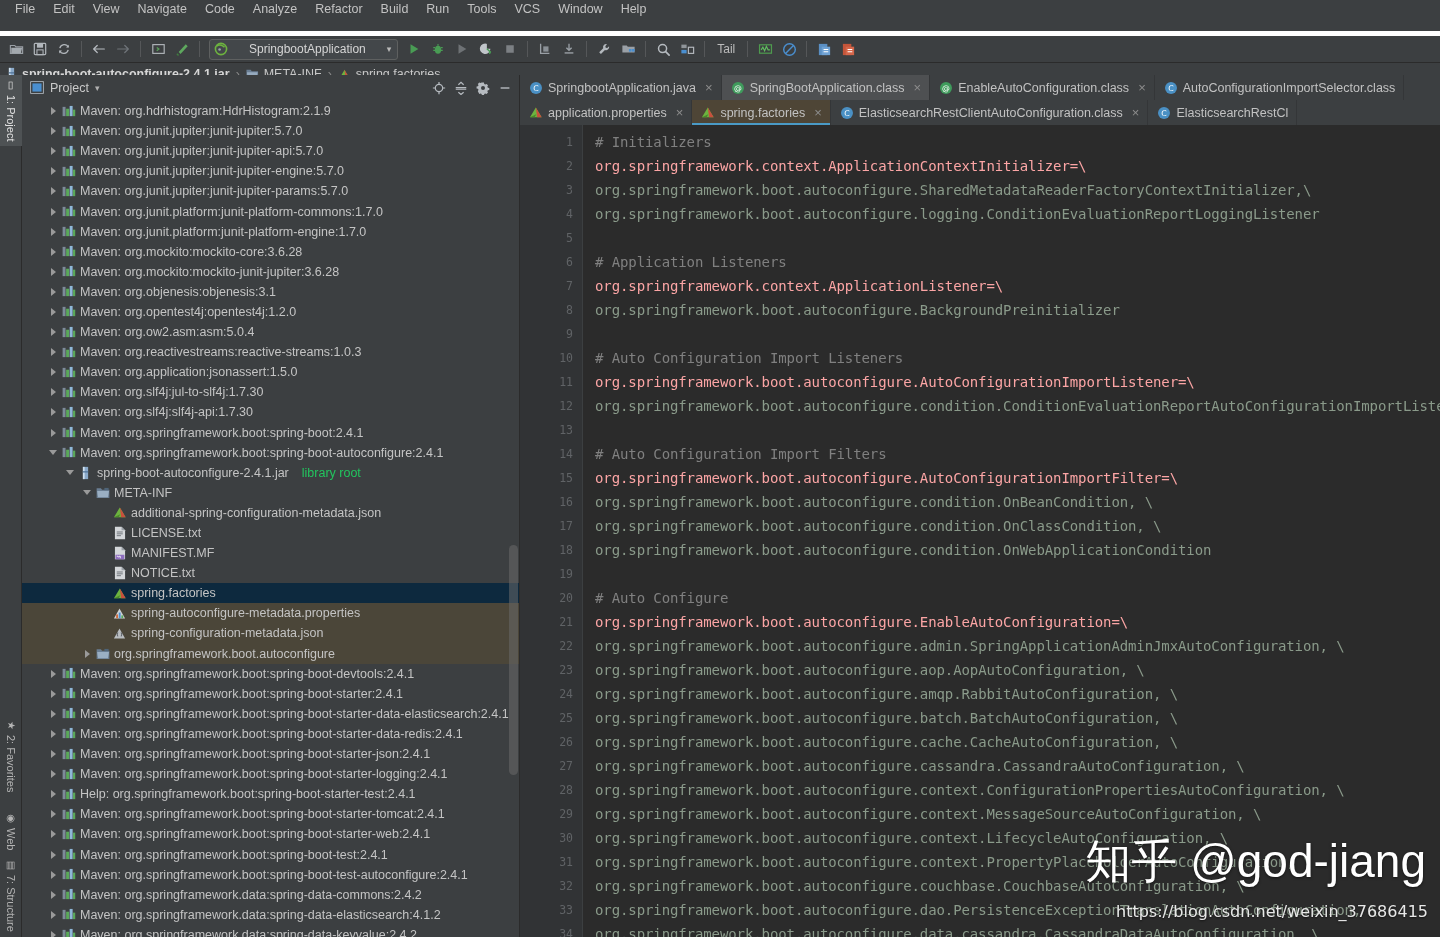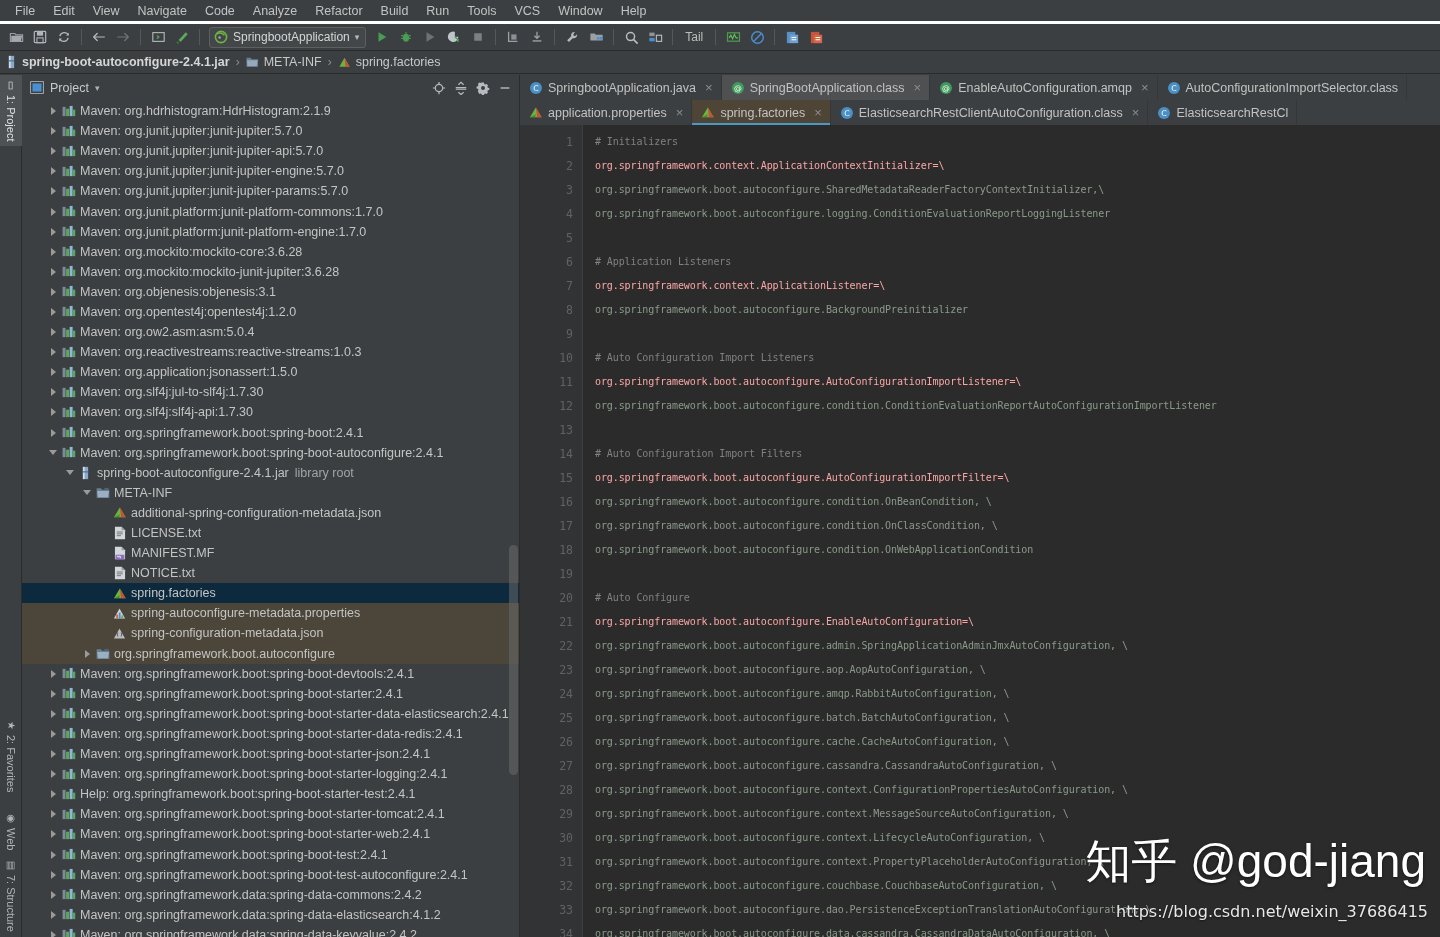--- a/index.html
+++ b/index.html
@@ -7,40 +7,40 @@
   body{
     width:1440px; height:937px; overflow:hidden;
     font-family:"Liberation Sans", sans-serif;
     font-size:12px; color:#bbbbbb;
     -webkit-font-smoothing:antialiased;
   }
   #app{ position:relative; width:1440px; height:937px; background:#3c3f41; }
 
   
   .menubar{
-    height:24px; background:#3c3f41; display:flex; align-items:center;
-    padding-left:6px; border-bottom:3px solid #ffffff;
+    height:36px; background:#3c3f41; display:flex; align-items:flex-start;
+    padding-left:6px; border-bottom:5px solid #ffffff;
   }
   .menu-item{
     padding:2px 9px; font-size:12.5px; color:#c3c3c3; cursor:default;
     white-space:nowrap;
   }
 
   
   .toolbar{
     height:27px; background:#3c3f41; display:flex; align-items:center;
     padding:0 4px; border-bottom:1px solid #2b2b2b; gap:0px;
   }
   .tb-btn{
     width:24px; height:23px; display:flex; align-items:center; justify-content:center;
     border-radius:3px; cursor:default; flex:0 0 auto;
   }
   .tb-sep{ width:1px; height:16px; background:#555759; margin:0 5px; flex:0 0 auto; }
   .runconfig{
-    display:flex; align-items:center; gap:5px; height:21px;
+    display:flex; align-items:center; gap:21px; height:21px;
     border:1px solid #5e6060; border-radius:3px; padding:0 6px 0 4px;
     background:#43474a; margin:0 4px; cursor:default;
   }
   .runconfig .rc-label{ font-size:12px; color:#d5d5d5; white-space:nowrap; }
   .tail-btn{
     font-size:12px; color:#bcbcbc; padding:2px 7px; cursor:default;
     border-radius:3px;
   }
 
   
@@ -101,21 +101,21 @@
     padding-right:6px; white-space:nowrap; cursor:default; font-size:12.5px;
     color:#c4c4c4; position:relative;
   }
   .trow.sel{ background:#0d293e; }
   .trow.shaded{ background:#4b4639; }
   .tw{ width:14px; flex:0 0 14px; display:flex; align-items:center; justify-content:center; }
   .arrow{ width:0;height:0;border-left:5px solid #9a9a9a;border-top:4px solid transparent;border-bottom:4px solid transparent; }
   .arrow.down{ border-left:4px solid transparent;border-right:4px solid transparent;border-top:5px solid #9a9a9a; border-bottom:0; }
   .ticon{ width:17px; flex:0 0 17px; display:flex; align-items:center; justify-content:center; margin-right:3px; }
   .tlabel{ overflow:hidden; text-overflow:clip; }
-  .tdim{ color:#a3a3a3; margin-left:6px; }
+  .tdim{ color:#22c55e; margin-left:13px; }
 
   .proj-scroll{
     position:absolute; right:1px; width:9px; border-radius:5px;
     background:#6a6a6a; opacity:.55;
   }
 
   
   .editorside{ flex:1 1 auto; display:flex; flex-direction:column; background:#2b2b2b; min-width:0; }
   .tabrow{
     height:25px; display:flex; align-items:stretch; background:#3c3f41;
@@ -139,21 +139,21 @@
     width:62px; flex:0 0 62px; background:#313335; text-align:right;
     padding-top:5px; padding-right:9px; user-select:none;
   }
   .gutter .gl{
     height:24px; line-height:24px; font-family:"DejaVu Sans Mono", monospace;
     font-size:11.5px; color:#606366;
   }
   .codecol{ flex:1 1 auto; position:relative; overflow:hidden; padding-top:5px; border-left:1px solid #3c3f41; }
   .cl{
     height:24px; line-height:24px; white-space:pre;
-    font-family:"DejaVu Sans Mono", monospace; font-size:10px;
+    font-family:"DejaVu Sans Mono", monospace; font-size:14px;
     padding-left:12px; letter-spacing:-0.1px;
   }
   .c-comment{ color:#808080; }
   .c-key{ color:#fca5a5; }
   .c-val{ color:#8a9a8a; }
 
   
   .wm{
     position:absolute; right:14px; bottom:44px; pointer-events:none;
     font-size:46px; color:#ffffff; font-family:Liberation Sans, sans-serif;
@@ -1076,21 +1076,21 @@
             <span>SpringBootApplication.class</span>
             <span class="xclose">×</span>
           </div>
           <div class="etab">
             <span class="" style="display: flex; align-items: center;">
               <svg width="14" height="14" viewBox="0 0 15 15">
                 <circle cx="7.5" cy="7.5" r="6.4" fill="#3f9b5c"></circle>
                 <text x="7.5" y="10.8" font-size="8.4" font-family="DejaVu Sans, sans-serif" fill="#fff" text-anchor="middle">@</text>
               </svg>
             </span>
-            <span>EnableAutoConfiguration.amqp</span>
+            <span>EnableAutoConfiguration.class</span>
             <span class="xclose">×</span>
           </div>
           <div class="etab">
             <span class="" style="display: flex; align-items: center;">
               <svg width="14" height="14" viewBox="0 0 15 15">
                 <circle cx="7.5" cy="7.5" r="6.4" fill="#4a90c4"></circle>
                 <text x="7.5" y="10.8" font-size="8.4" font-family="DejaVu Sans, sans-serif" fill="#fff" text-anchor="middle">C</text>
               </svg>
             </span>
             <span>AutoConfigurationImportSelector.class</span>

